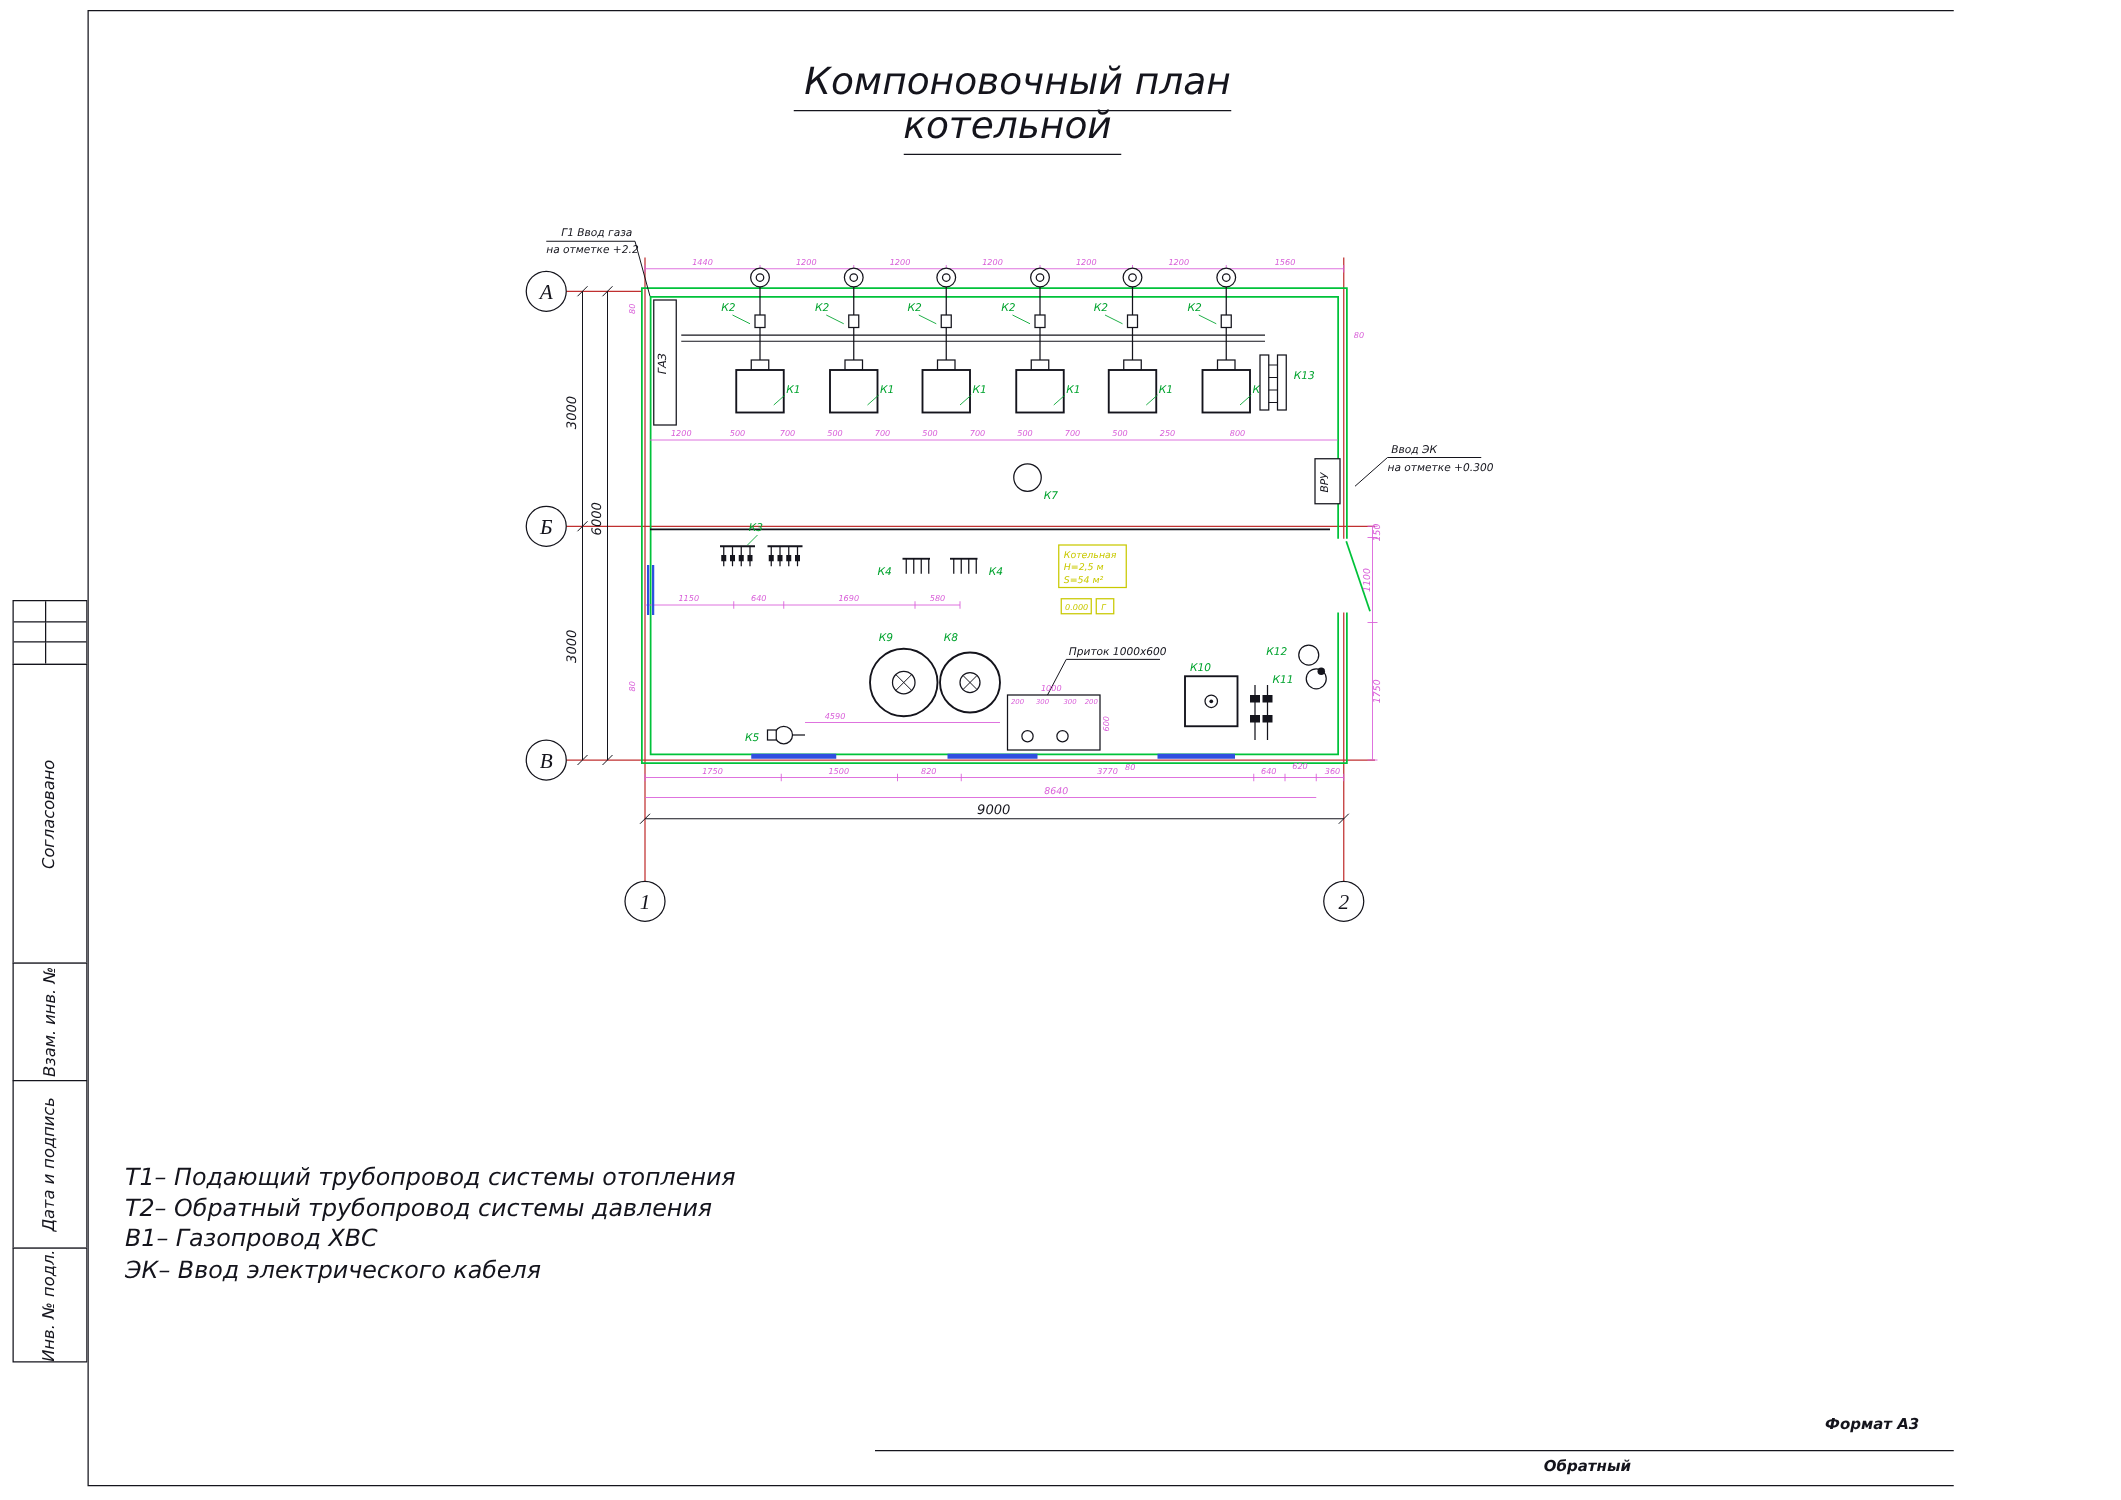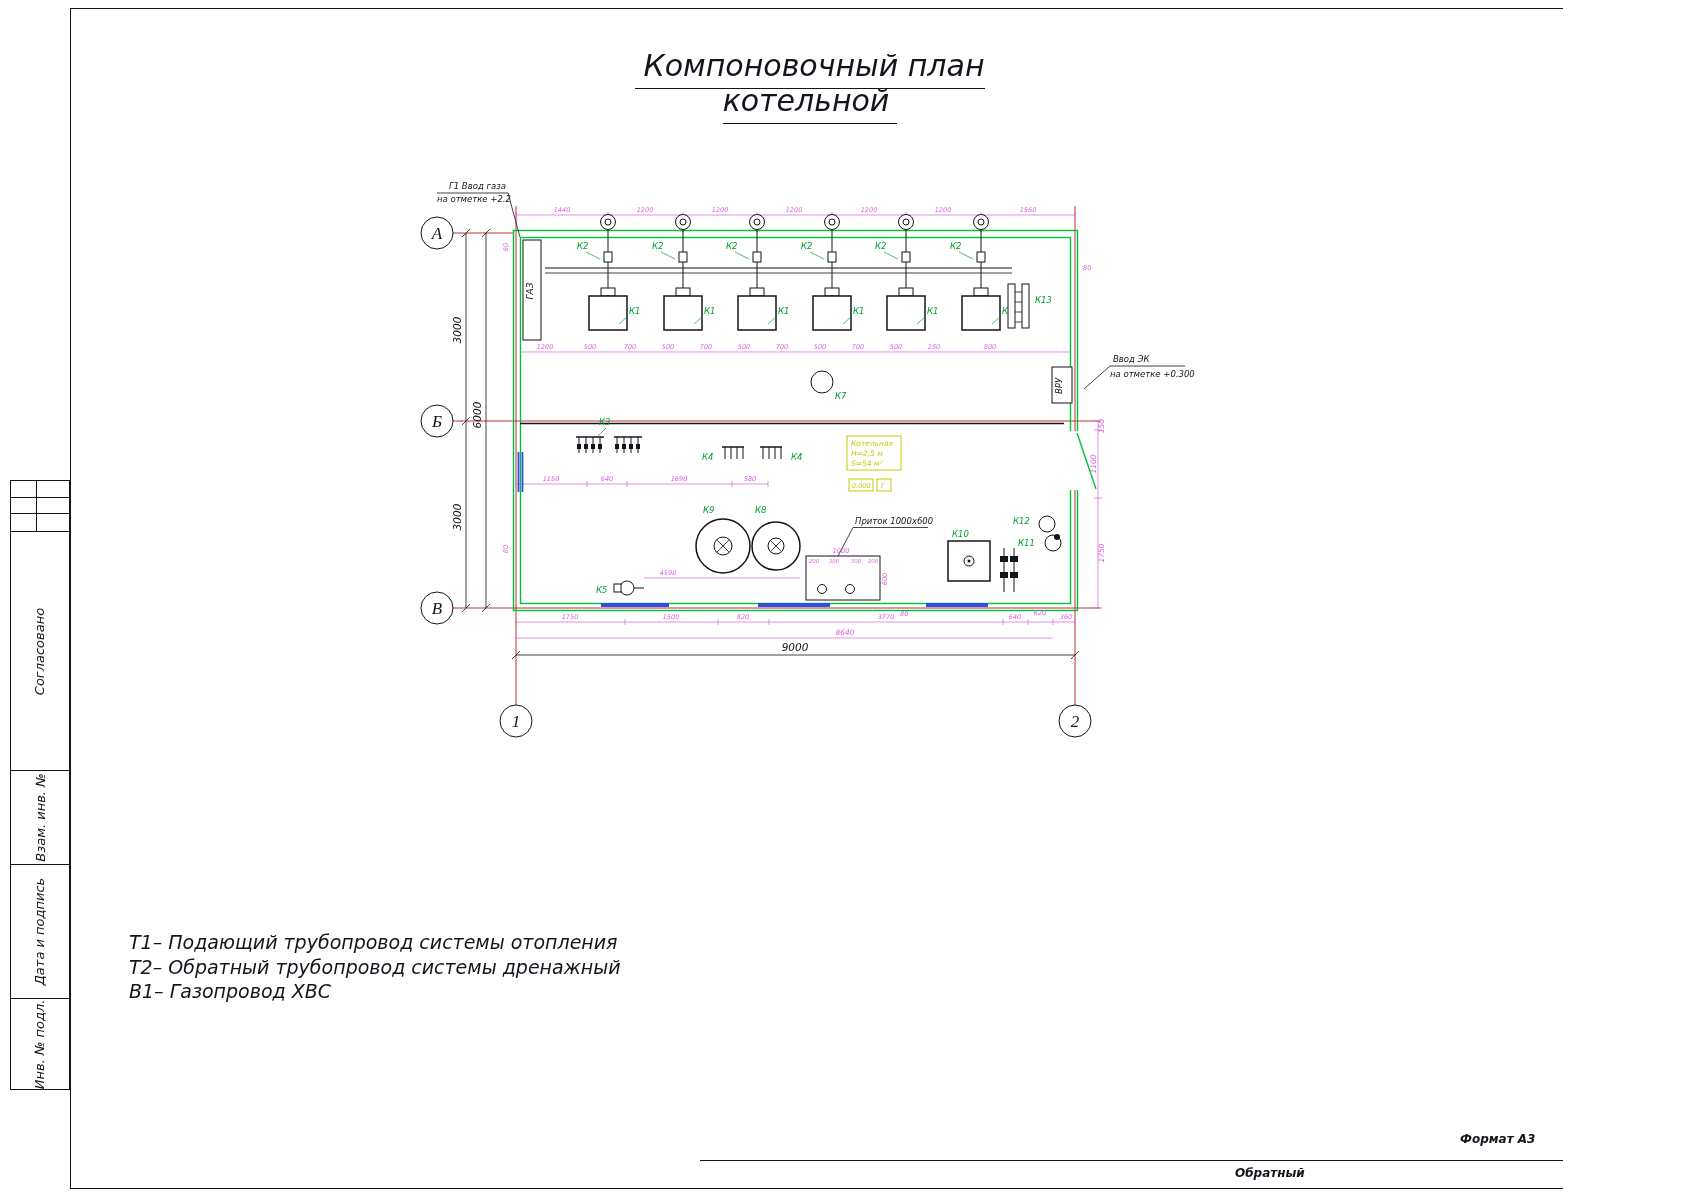--- a/index.html
+++ b/index.html
@@ -1,21 +1,21 @@
 <!DOCTYPE html>
 <html><head>
 <meta charset="utf-8">
 <style>
   html,body{margin:0;padding:0;background:#fff;}
   .sheet{position:relative;width:1563px;height:1200px;background:#fff;overflow:hidden;
          font-family:"DejaVu Sans",sans-serif;color:#14141c;}
   .frame{position:absolute;left:70px;top:8px;width:1613px;height:1179px;border:1.6px solid #14141c;}
   .title{position:absolute;left:555px;top:48px;width:510px;text-align:center;}
   .title span{font:italic 30px "DejaVu Sans",sans-serif;border-bottom:1.8px solid #14141c;padding:0 8px 5px 8px;}
-  .legend{position:absolute;left:100px;top:930px;margin-left:29px;}
+  .legend{position:absolute;left:100px;top:930px;}
   .legend div{font:italic 19px "DejaVu Sans",sans-serif;line-height:24.5px;white-space:nowrap;}
   .tb-cell{position:absolute;left:10px;width:60px;border:1.2px solid #14141c;box-sizing:border-box;
            display:flex;align-items:center;justify-content:center;background:#fff;}
   .tb-cell span{transform:rotate(-90deg);white-space:nowrap;font:italic 13px "DejaVu Sans",sans-serif;}
   .tb-grid{position:absolute;left:10px;top:480px;width:60px;height:52px;border:1.2px solid #14141c;box-sizing:border-box;
            display:grid;grid-template-columns:26px 1fr;grid-template-rows:1fr 1fr 1fr;background:#fff;}
   .tb-grid div{border-right:1px solid #14141c;border-bottom:1px solid #14141c;}
   .tb-grid div:nth-child(2n){border-right:none;}
   .tb-grid div:nth-child(5),.tb-grid div:nth-child(6){border-bottom:none;}
   .footer-line{position:absolute;left:700px;top:1160px;width:983px;border-top:1.4px solid #14141c;height:28px;}
@@ -70,22 +70,23 @@
   </div>
   <div class="tb-cell" style="top:864px;height:135px;">
     <span>Дата и подпись</span>
   </div>
   <div class="tb-cell" style="top:998px;height:92px;">
     <span>Инв. № подл.</span>
   </div>
 
   <div class="legend">
     <div>Т1– Подающий трубопровод системы отопления</div>
-    <div>Т2– Обратный трубопровод системы дренажный</div>
+    <div>Т2– Обратный трубопровод системы давления</div>
     <div>В1– Газопровод ХВС</div>
+    <div>ЭК– Ввод электрического кабеля</div>
   </div>
 
   <div class="footer-line"></div>
   <span class="footer-text" style="left:1235px;top:1166px;">Обратный</span>
   <span class="footer-text" style="left:1460px;top:1132px;">Формат А3</span>
 
   <svg style="position:absolute;left:405px;top:165px;" width="790" height="600" viewBox="405 165 790 600">
     <defs>
       <g id="boiler">
         <circle cx="0" cy="222" r="7.5" class="ln-blk fl-wht"></circle>

